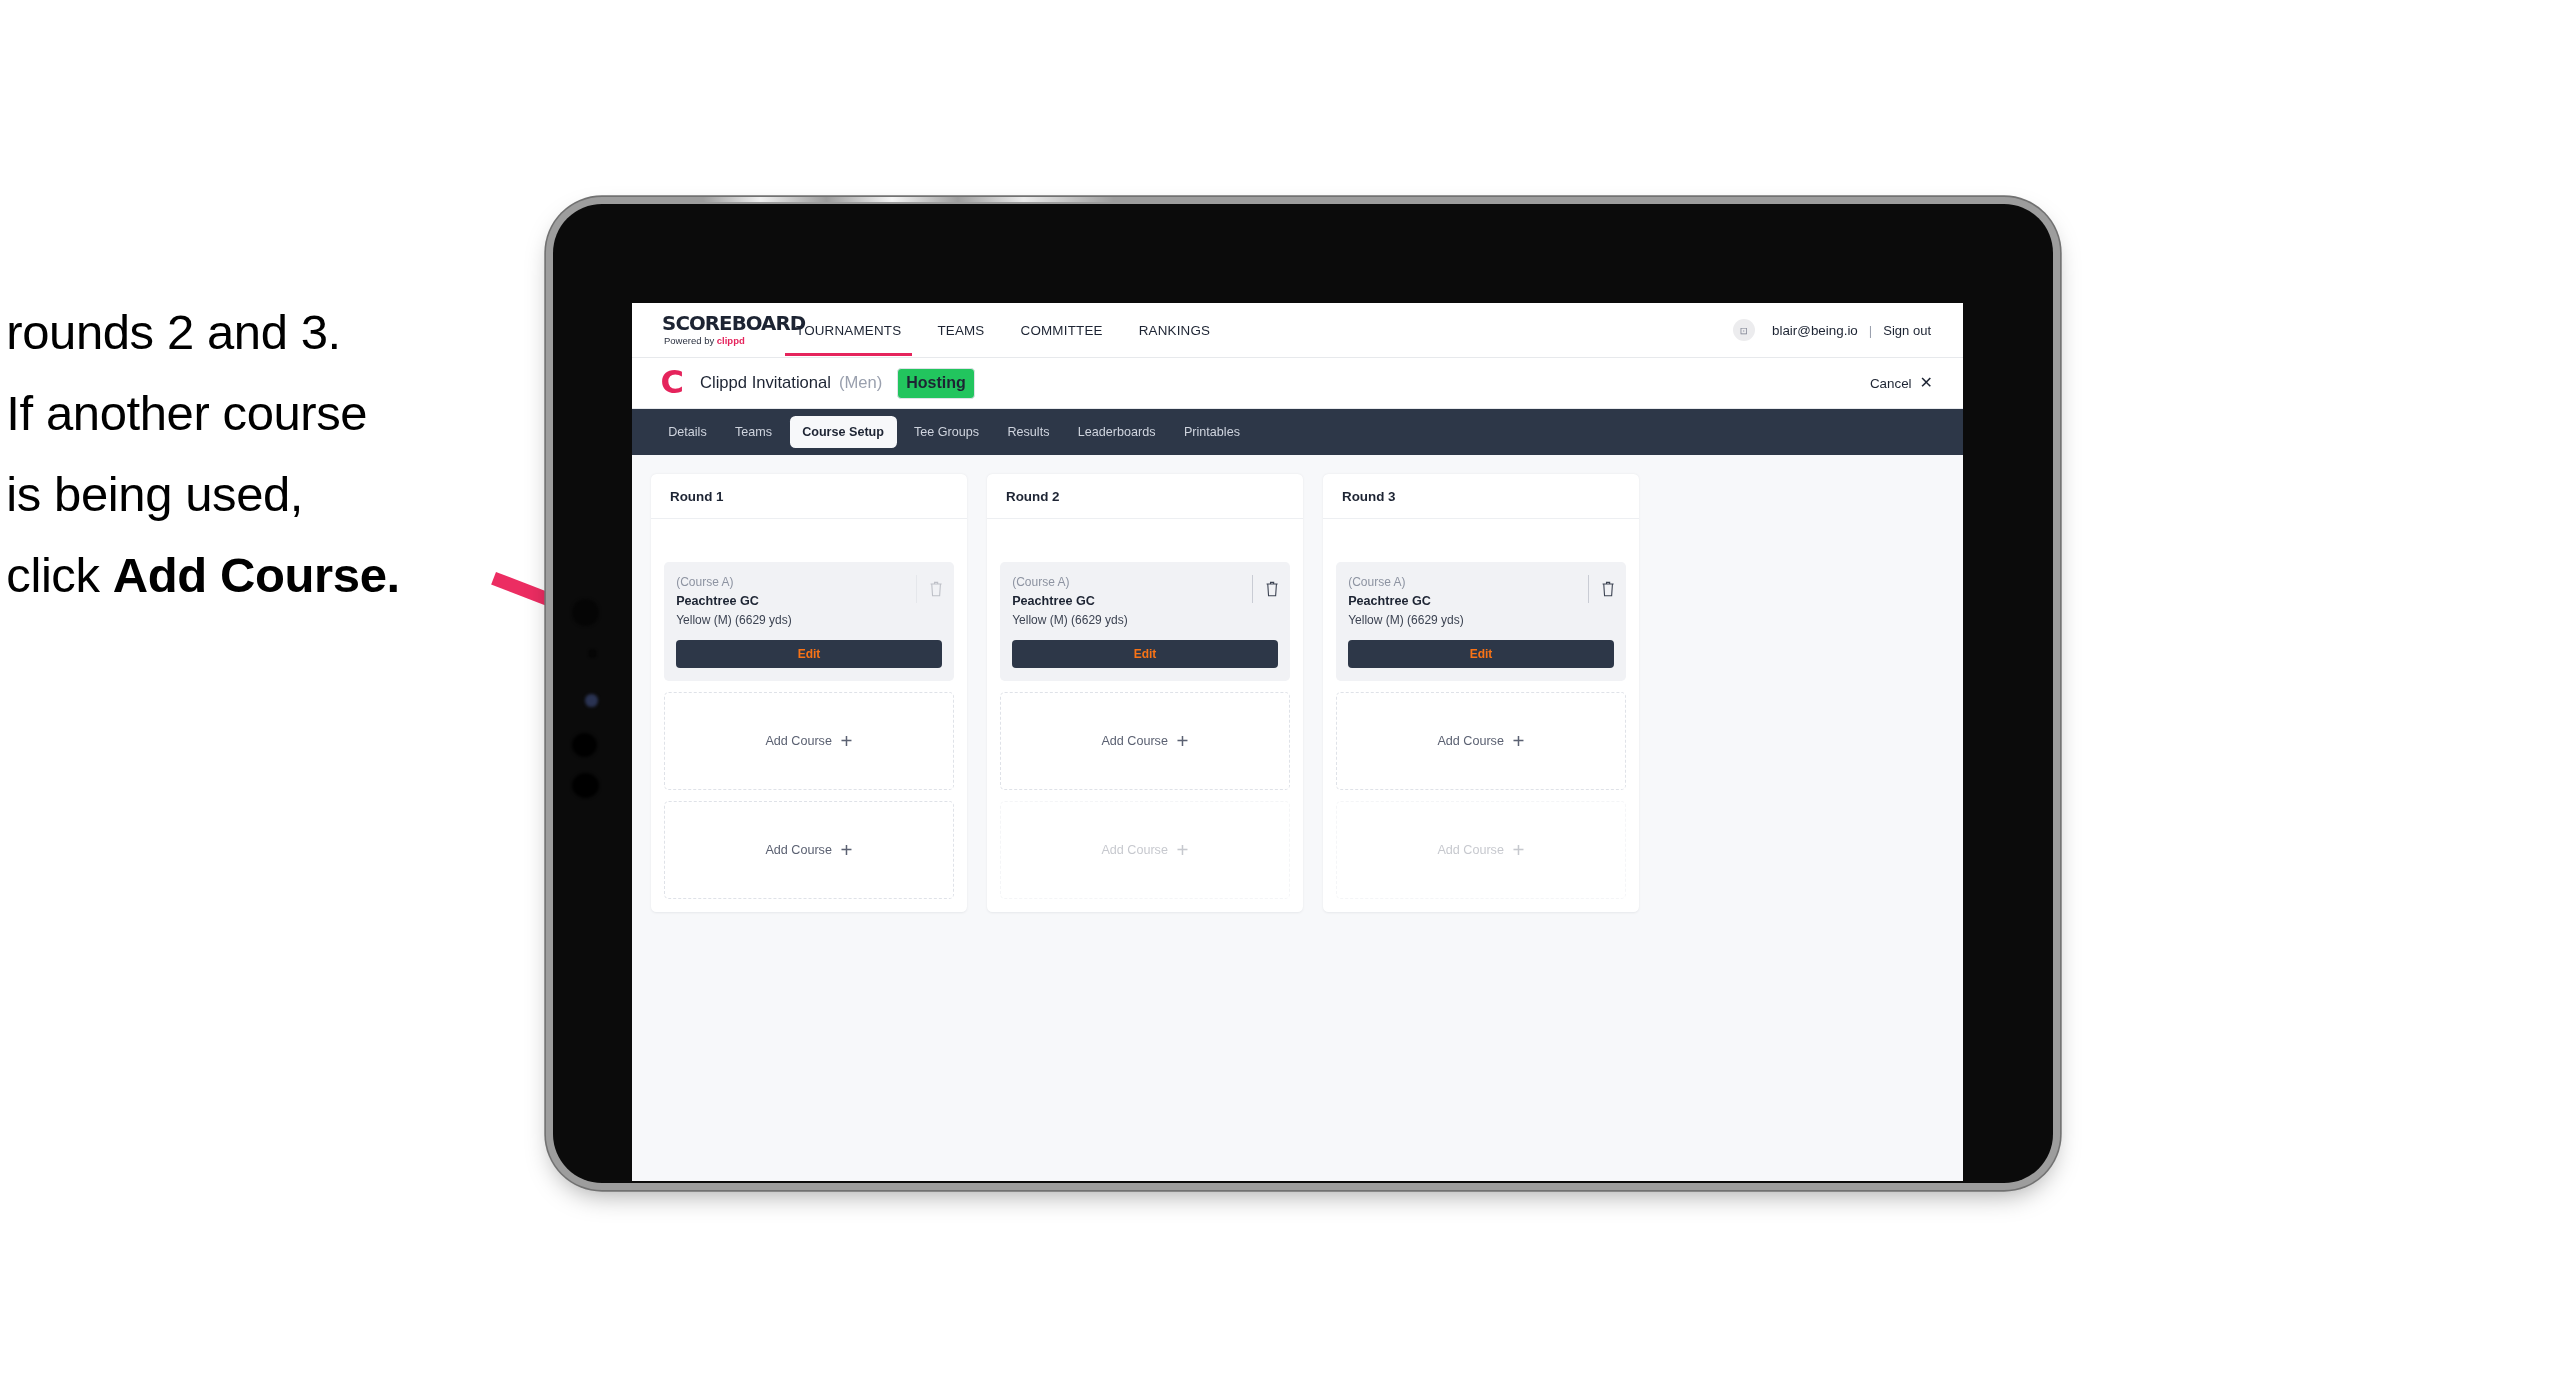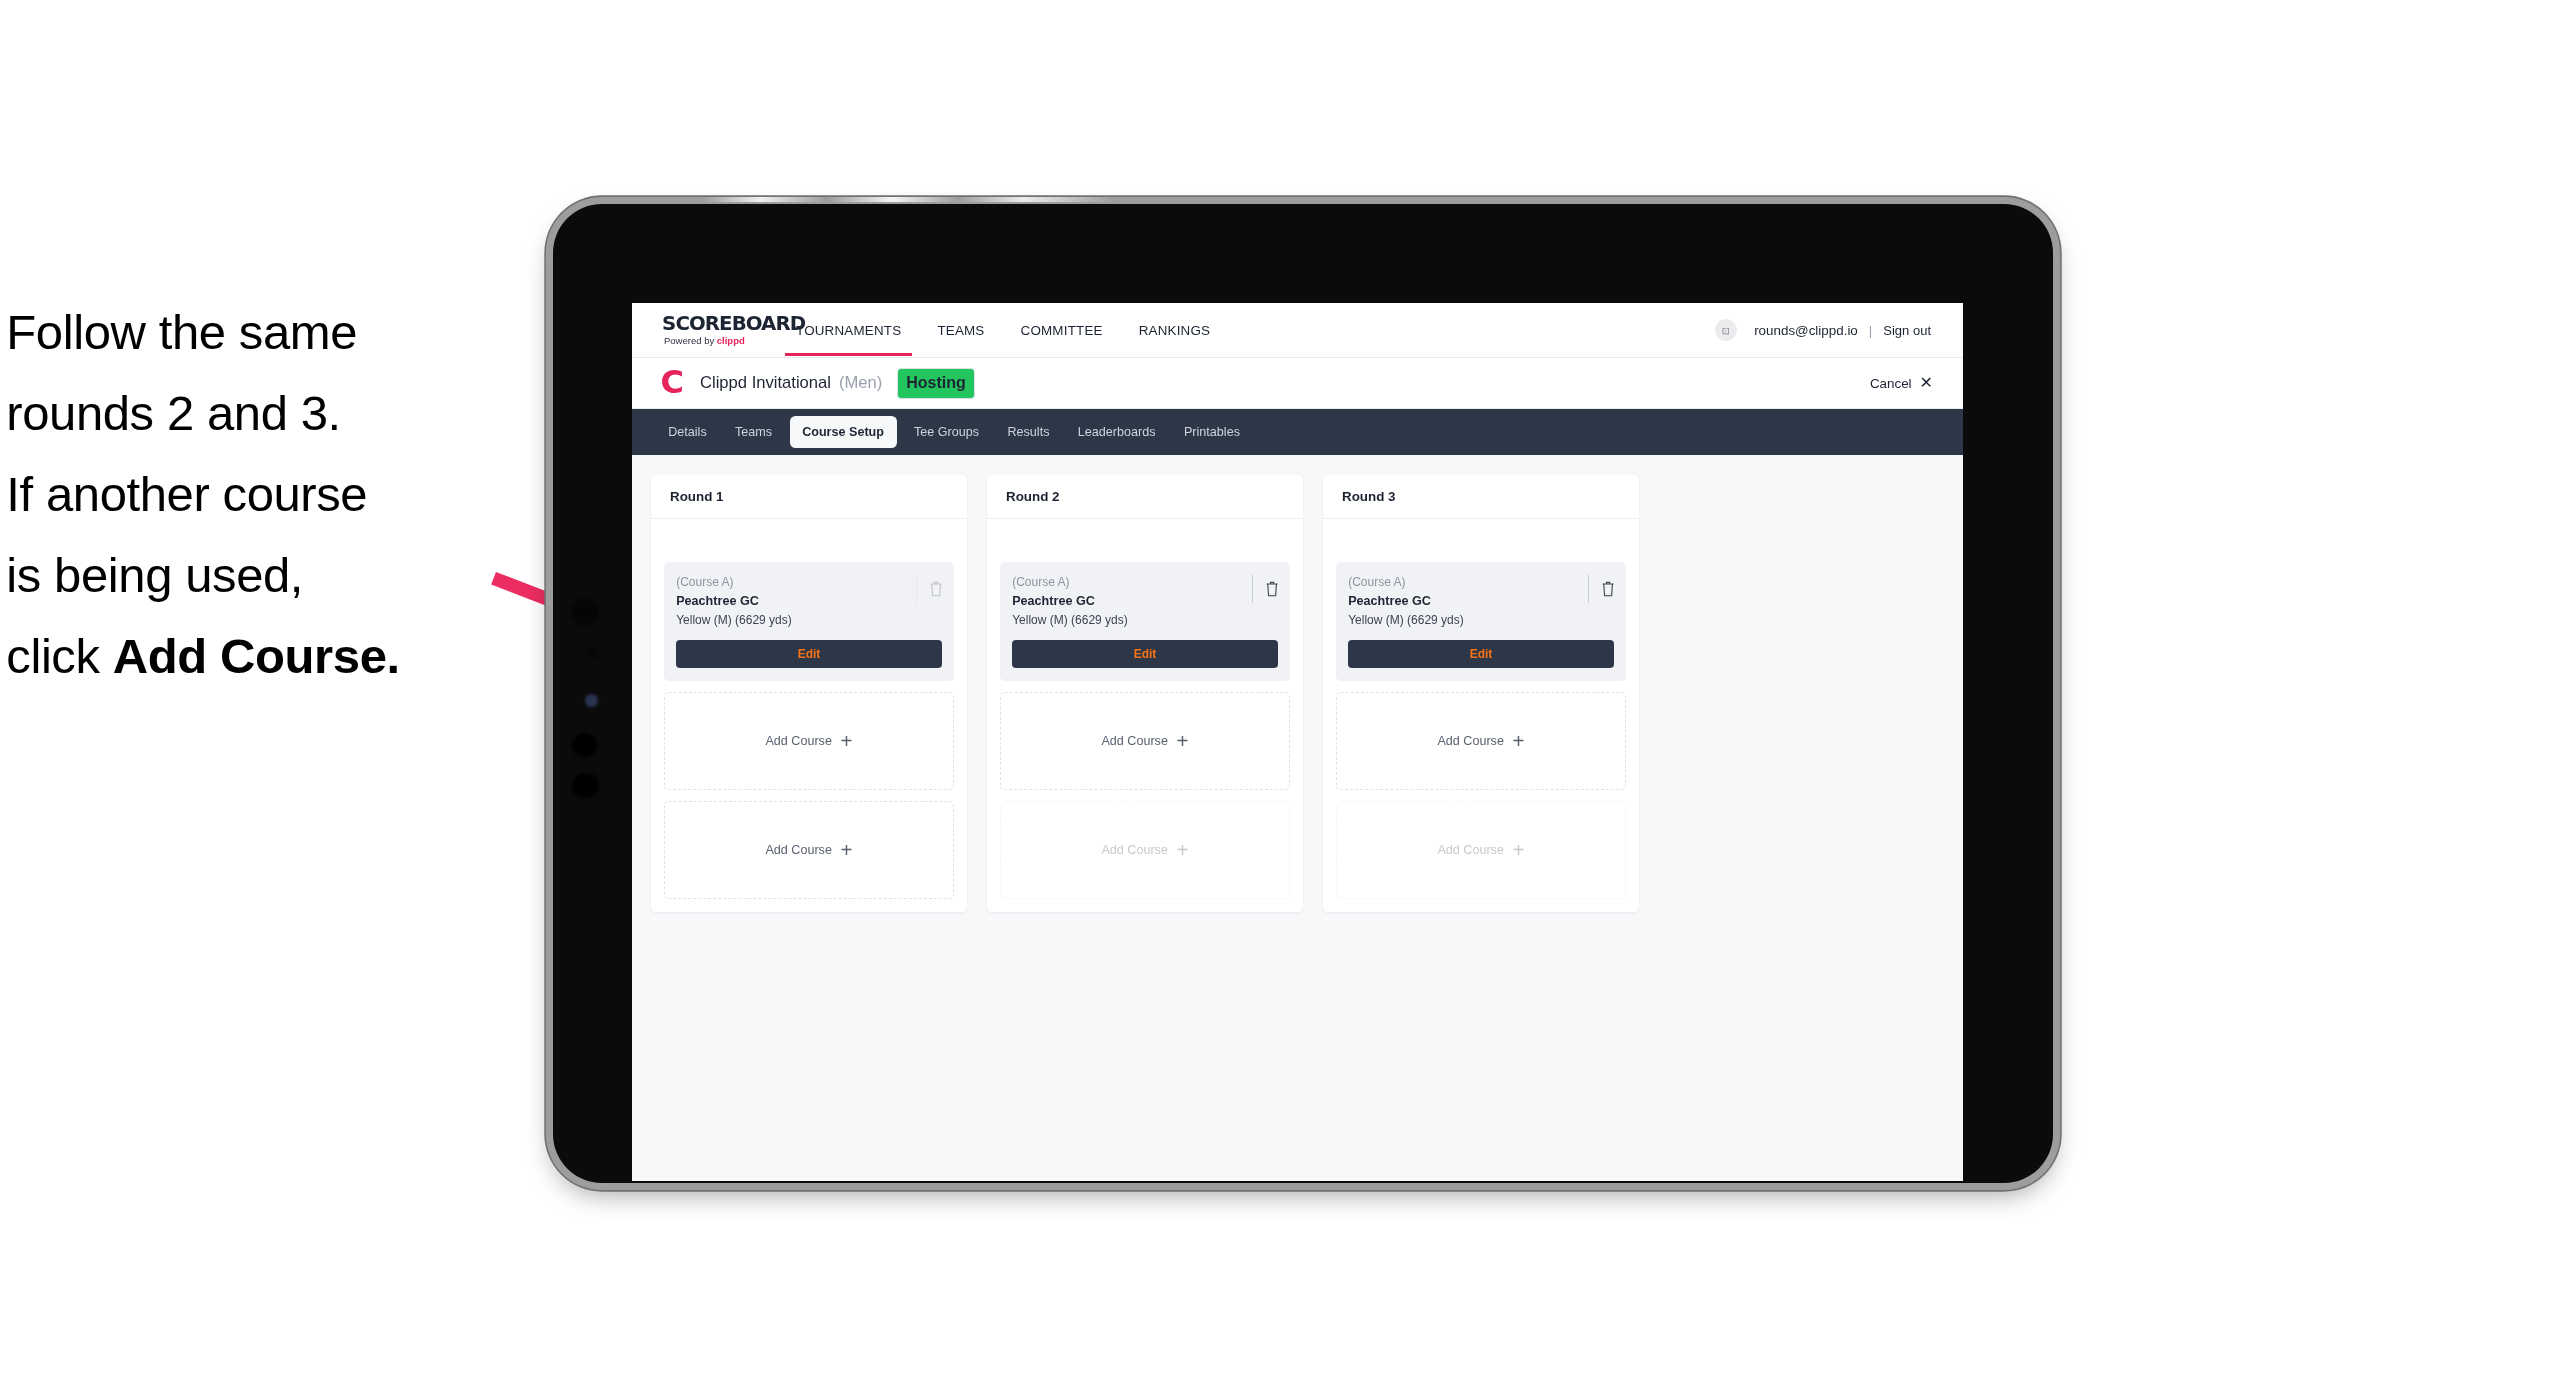--- a/index.html
+++ b/index.html
@@ -159,21 +159,20 @@
     background:#ffffff;cursor:pointer;
   }
   .addbox .at{font-size:12.6px;color:#5b6172;}
   .addbox .ap{font-size:20.5px;color:#5b6172;margin-left:8.7px;line-height:1;font-weight:300;}
   .addbox.faded{opacity:.34;}
 </style>
 </head>
 <body>
 
 <div id="caption">
-  <span class="ln">Follow the same</span>
   <span class="ln">rounds 2 and 3.</span>
   <span class="ln">If another course</span>
   <span class="ln">is being used,</span>
   <span class="ln"><span>click </span><b>Add Course.</b></span>
 </div>
 
 <svg id="arrow-svg" viewBox="0 0 420 210">
   <line x1="45" y1="42" x2="330" y2="152" stroke="#ec2d62" stroke-width="17" stroke-linecap="butt"></line>
   <polygon points="392,170 300,108 312,185" fill="#ec2d62"></polygon>
 </svg>
@@ -192,21 +191,21 @@
       <div id="brand">
         <div class="bt">SCOREBOARD</div>
         <div class="bs"><span>Powered by </span><i>clippd</i></div>
       </div>
       <div class="navlink active">TOURNAMENTS</div>
       <div class="navlink">TEAMS</div>
       <div class="navlink">COMMITTEE</div>
       <div class="navlink">RANKINGS</div>
       <div id="topright">
         <div id="avatar">⊡</div>
-        <div id="email">rounds@clippd.io</div>
+        <div id="email">blair@being.io</div>
         <div id="sep">|</div>
         <div id="signout">Sign out</div>
       </div>
     </div>
 
     <div id="titlebar">
       <div id="clogo">C</div>
       <div id="ttl">Clippd Invitational</div>
       <div id="ttlsub">(Men)</div>
       <div id="hosting">Hosting</div>

